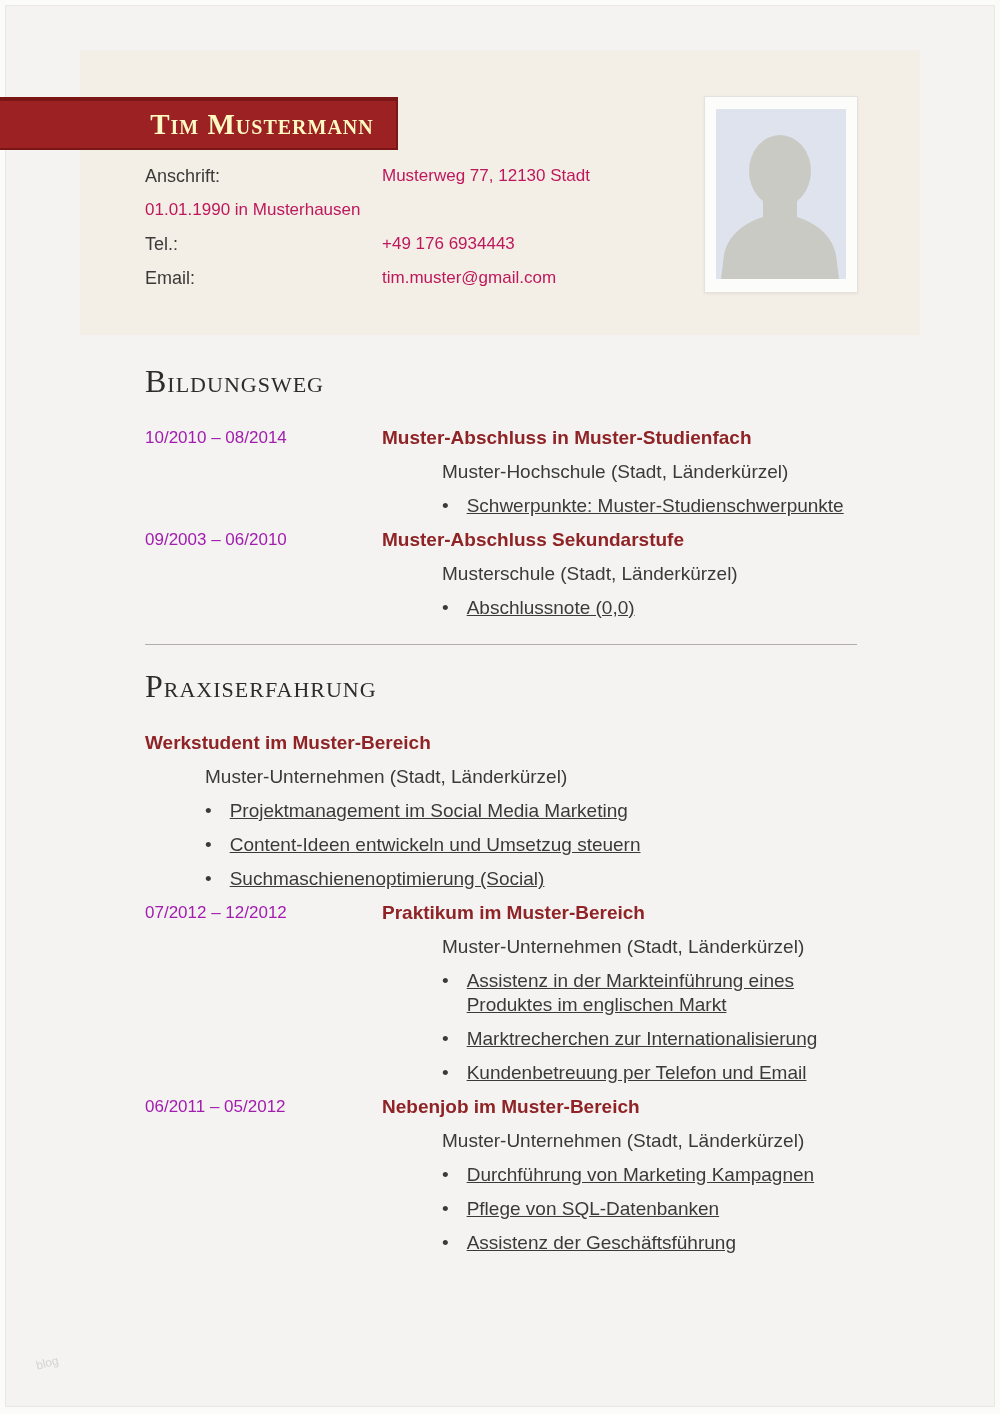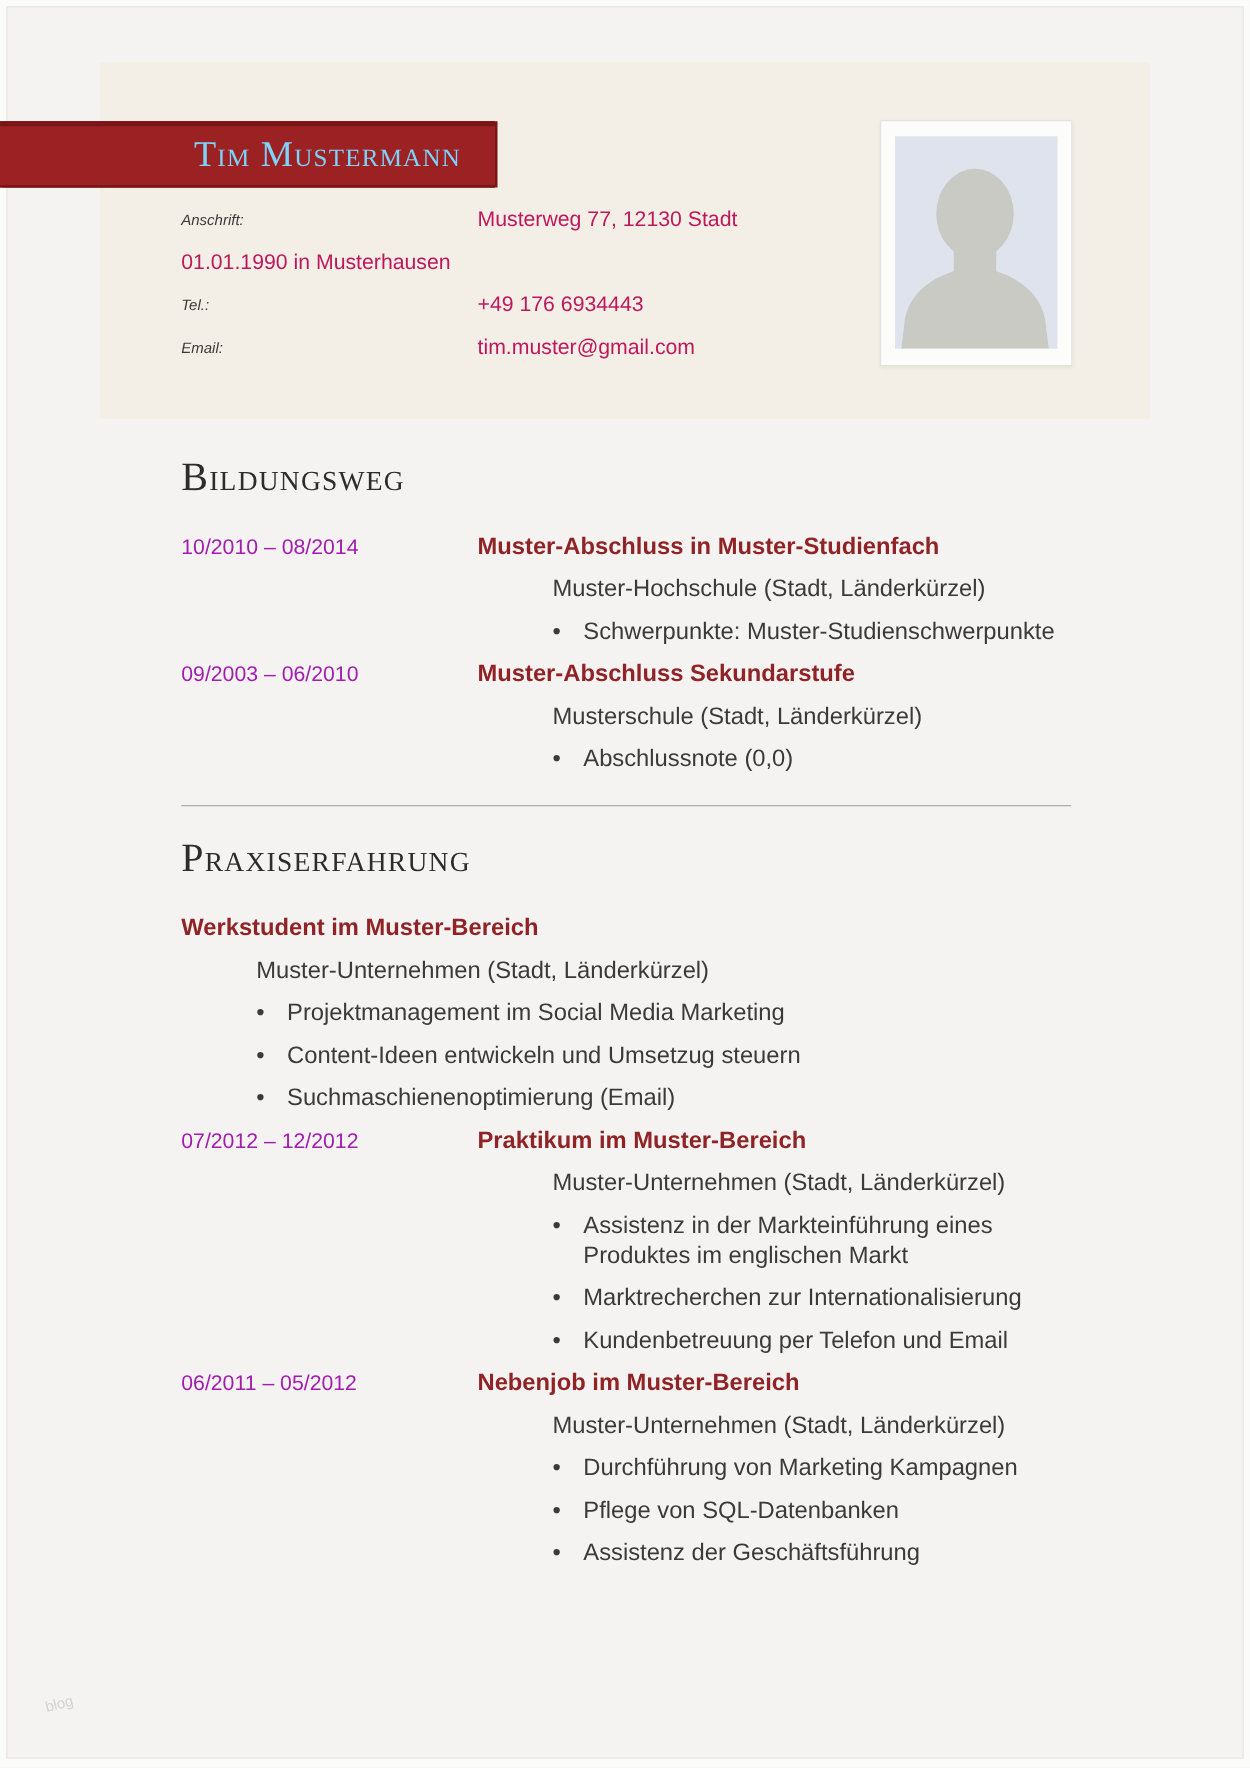--- a/index.html
+++ b/index.html
@@ -29,32 +29,32 @@
     box-shadow:2px 0 0 #7b1617;
     line-height:47px;
     text-align:center;
     padding-left:128px;
     box-sizing:content-box;
     width:268px;
   }
   .name-banner .name {
     font-family:"Liberation Serif", serif;
     font-variant:small-caps;
-    font-weight:normal;
+    font-weight:bold;
     font-size:29px;
     letter-spacing:1px;
-    color:#7dd3fc;
+    color:#fef9c3;
     white-space:nowrap;
   }
   
   .contact {
     position:absolute; left:145px; top:164px; width:560px;
   }
   .contact-row { display:flex; height:34px; line-height:24px; align-items:flex-start; }
-  .contact-label { width:237px; font-size:12px; color:#3b3a38;font-style:italic; }
+  .contact-label { width:237px; font-size:18px; color:#3b3a38; }
   .contact-value { font-size:17px; color:#be185d; }
   
   .photo-frame {
     position:absolute; left:704px; top:96px; width:152px; height:195px;
     background:#fcfcfb;
     border:1px solid #e4e2df;
     box-shadow:0 1px 3px rgba(0,0,0,0.06);
   }
   .photo-inner {
     position:absolute; left:11px; top:12px; right:11px; bottom:13px;
@@ -81,21 +81,21 @@
     width:237px; flex:0 0 237px;
     font-size:17px; line-height:24px; color:#a21caf;
   }
   .entry-body { flex:1; }
   .line { line-height:24px; margin-bottom:10px; font-size:19px; color:#3b3a38; }
   .entry-role { font-weight:bold; color:#8f2326; }
   .entry-organization { padding-left:60px; }
   .bullets { list-style:none; margin:0; padding:0; }
   .bullet { display:flex; padding-left:60px; }
   .bullet-dot { flex:0 0 auto; margin-right:18px; color:#3b3a38; }
-  .bullet-text { white-space:pre-line; }
+  .bullet-text { white-space:pre-line;text-decoration:underline; }
   .divider {
     border:0; border-top:1px solid #b0adaa;
     margin:14px 0 24px 0; height:0;
   }
   .watermark {
     position:absolute; left:36px; top:1356px;
     font-size:12px; color:#d4d3d1;
     transform:rotate(-14deg);
   }
 </style>
@@ -184,21 +184,21 @@
     <span class="bullet-text">Projektmanagement im Social Media Marketing</span>
   </li>
 
   <li class="bullet line">
     <span class="bullet-dot">•</span>
     <span class="bullet-text">Content-Ideen entwickeln und Umsetzug steuern</span>
   </li>
 
   <li class="bullet line">
     <span class="bullet-dot">•</span>
-    <span class="bullet-text">Suchmaschienenoptimierung (Email)</span>
+    <span class="bullet-text">Suchmaschienenoptimierung (Social)</span>
   </li>
 </ul>
     </div>
   </div>
 
   <div class="entry">
     <div class="entry-period">07/2012 – 12/2012</div>
     <div class="entry-body">
       <div class="line entry-role">Praktikum im Muster-Bereich</div>
       <div class="line entry-organization">Muster-Unternehmen (Stadt, Länderkürzel)</div>

